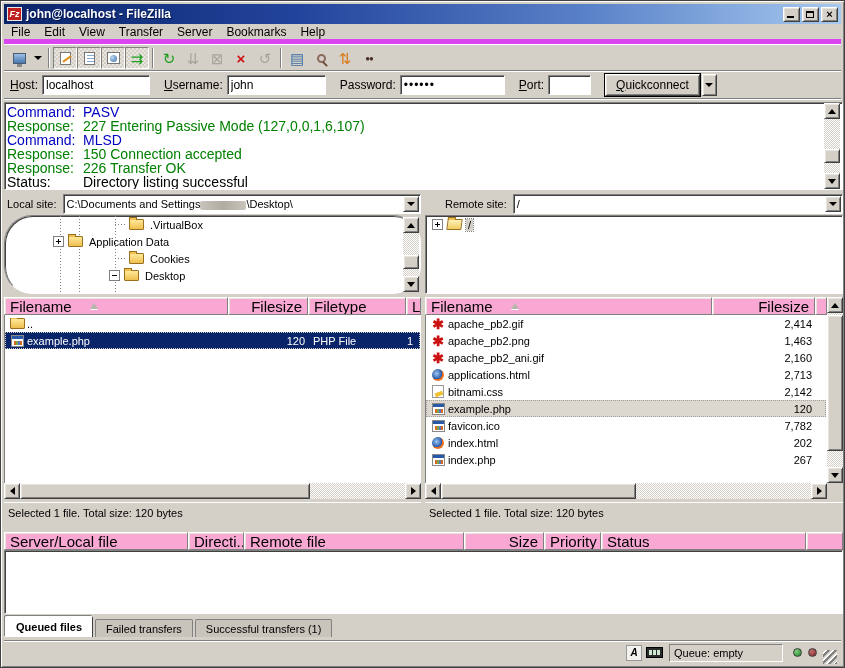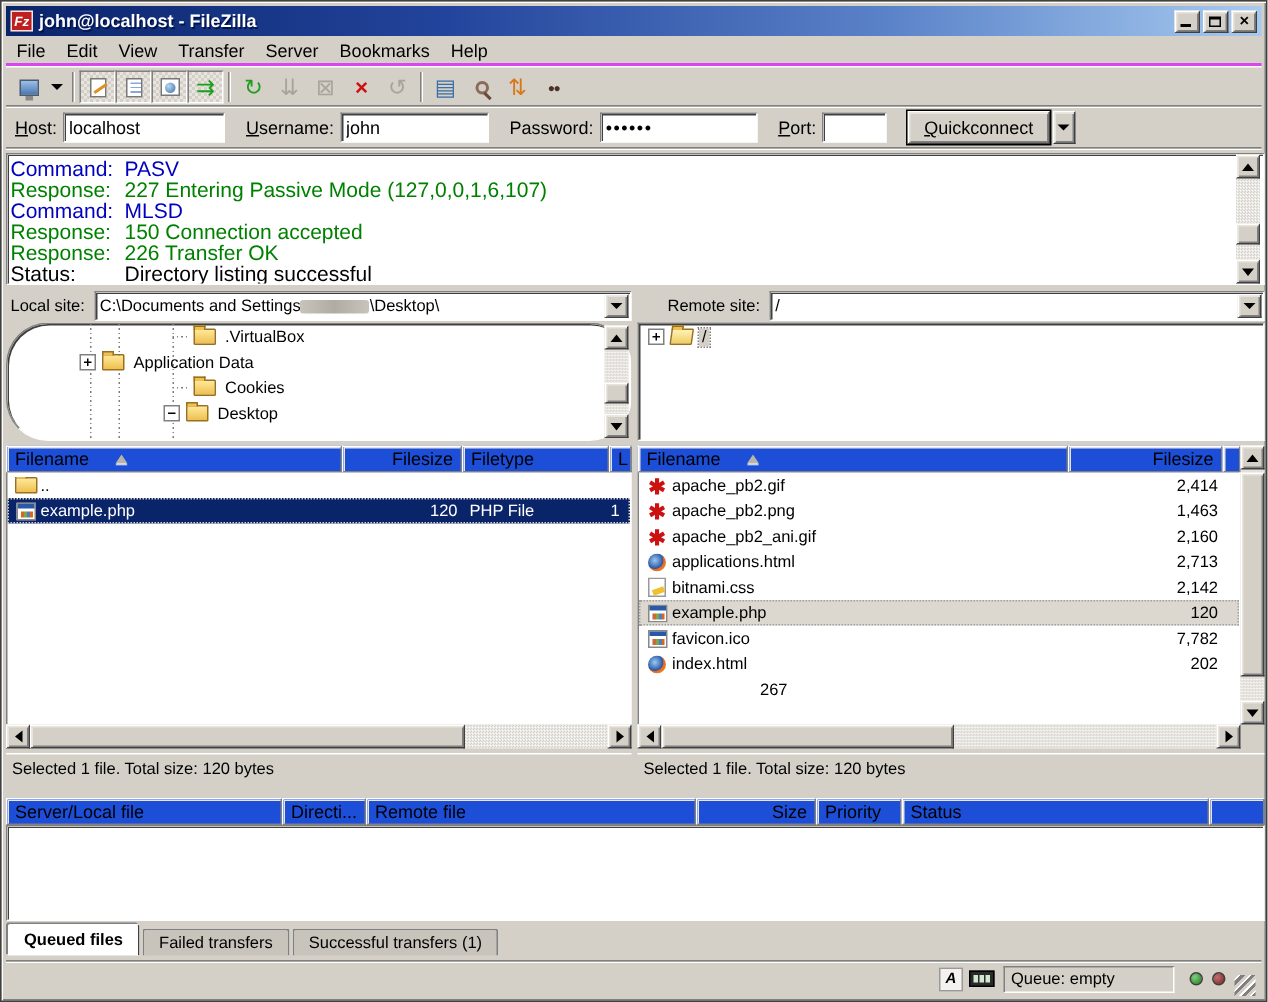--- a/index.html
+++ b/index.html
@@ -13,21 +13,21 @@
   .app-icon{width:15px;height:14px;background:#c01f1f;border:1px solid #e8e8e8;color:#fff;
     font-size:9px;font-weight:bold;font-style:italic;display:flex;align-items:center;justify-content:center;margin-right:4px;}
   .title-text{font-size:12px;font-weight:bold;flex:1;text-shadow:1px 1px 0 #00124a;}
   .winbtn{width:17px;height:15px;background:#d4d0c8;border:1px solid;border-color:#fff #404040 #404040 #fff;
     box-shadow:inset 1px 1px 0 #e8e4dc, inset -1px -1px 0 #808080;margin-left:2px;position:relative;color:#000;}
   .winbtn .g-min{position:absolute;left:3px;bottom:3px;width:7px;height:2px;background:#000;}
   .winbtn .g-max{position:absolute;left:3px;top:3px;width:8px;height:7px;border:1px solid #000;border-top-width:2px;}
   .winbtn .g-close{position:absolute;left:0;top:0;right:0;bottom:1px;font-size:11px;font-weight:bold;text-align:center;line-height:13px;}
   
   .menubar{position:absolute;left:3px;top:24px;right:3px;height:19px;display:flex;align-items:center;
-    border-bottom:2px solid #d946ef;box-shadow:0 1px 0 #fff;}
+    border-bottom:5px solid #d946ef;box-shadow:0 1px 0 #fff;}
   .menu-item{font-size:12px;padding:1px 7px;color:#000;}
   
   .toolbar{position:absolute;left:3px;top:45px;right:3px;height:25px;display:flex;align-items:center;
     border-bottom:1px solid #808080;box-shadow:0 1px 0 #fff;padding-left:3px;}
   .tsep{width:2px;height:20px;margin:0 3px;border-left:1px solid #808080;border-right:1px solid #fff;}
   .tbtn{width:24px;height:22px;display:flex;align-items:center;justify-content:center;background:transparent;
     border:1px solid transparent;position:relative;}
   .tbtn.pressed{border-color:#808080 #fff #fff #808080;
     background:repeating-conic-gradient(#e8e5df 0 25%, #d4d0c8 0 50%) 0 0/4px 4px;}
   .gi{font-size:15px;line-height:15px;}
@@ -92,22 +92,22 @@
   .expander{width:11px;height:11px;background:#fff;border:1px solid #808080;position:relative;flex:none;}
   .expander::before{content:"";position:absolute;left:2px;top:4px;width:5px;height:1px;background:#000;}
   .expander.plus::after{content:"";position:absolute;left:4px;top:2px;width:1px;height:5px;background:#000;}
   .folder{width:15px;height:11px;background:linear-gradient(#ffe898,#eec050);border:1px solid #9a6f1f;border-radius:1px;
     position:relative;flex:none;margin:0 4px 0 4px;}
   .folder::before{content:"";position:absolute;top:-3px;left:-1px;width:6px;height:2px;background:#eec050;border:1px solid #9a6f1f;border-bottom:none;}
   .tree-label{padding:0 2px;white-space:nowrap;}
   .tree-label.sel-inactive{background:#d4d0c8;outline:1px dotted #808080;}
   
   .lheader{position:absolute;height:18px;display:flex;background:#d4d0c8;}
-  .hcell{height:18px;background:#1d4ed8;border:1px solid;border-color:#fff #808080 #808080 #fff;
-    box-shadow:inset 1px 1px 0 #e8e4dc;font-size:12px;display:flex;align-items:center;padding:0 5px;overflow:hidden;white-space:nowrap;}
+  .hcell{height:18px;background:#f9a8d4;border:1px solid;border-color:#fff #808080 #808080 #fff;
+    box-shadow:inset 1px 1px 0 #e8e4dc;font-size:15px;display:flex;align-items:center;padding:0 5px;overflow:hidden;white-space:nowrap;}
   .hcell.ra{justify-content:flex-end;}
   .sort-asc{width:0;height:0;border-left:4px solid transparent;border-right:4px solid transparent;
     border-bottom:6px solid #b8b4ac;margin-left:18px;filter:drop-shadow(0 1px 0 #fff);}
   .flist{position:absolute;background:#fff;border-left:1px solid #808080;border-right:1px solid #fff;overflow:hidden;font-size:11px;}
   .frow{height:17px;display:flex;align-items:center;white-space:nowrap;}
   .frow .cell{padding:0 4px;overflow:hidden;flex:none;display:flex;align-items:center;}
   .frow .ra{justify-content:flex-end;}
   .frow.sel{background:#0a246a;color:#fff;outline:1px dotted #d4d0c8;outline-offset:-1px;}
   .frow.sel-gray{background:#dcd8d0;outline:1px dotted #a0a0a0;outline-offset:-1px;}
   .ficon{width:16px;flex:none;display:flex;align-items:center;justify-content:center;margin-right:2px;}
@@ -465,20 +465,26 @@
     <div class="frow">
       <span class="cell" style="width:287px;">
           <span class="ficon">
             <span class="icon-ff"></span>
           </span>
           <span>index.html</span>
         </span>
       <span class="cell ra" style="width:103px;">202</span>
     </div>
     <div class="frow">
+      <span class="cell" style="width:287px;">
+          <span class="ficon">
+            <span class="icon-win"></span>
+          </span>
+          <span>index.php</span>
+        </span>
       <span class="cell ra" style="width:103px;">267</span>
     </div>
   </div>
   <div class="vsb" style="left:826px;top:296px;height:186px;">
     <div class="sb-btn" style="top:0;">
         <span class="tri-up"></span>
       </div>
     <div class="sb-thumb" style="left:0;right:0;top:18px;height:136px;"></div>
     <div class="sb-btn" style="bottom:0;">
         <span class="tri-down"></span>

